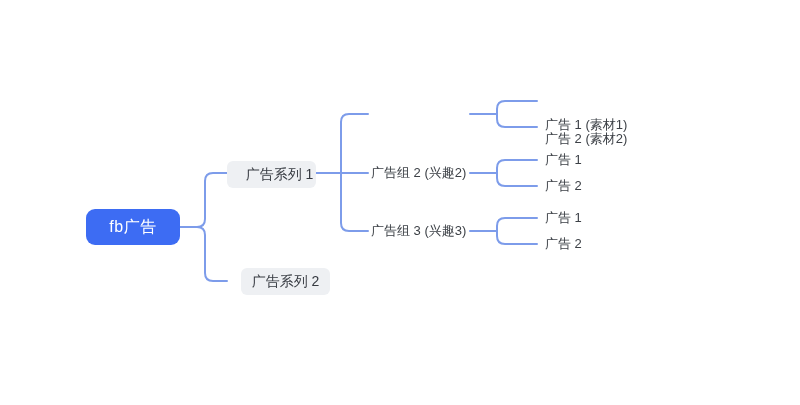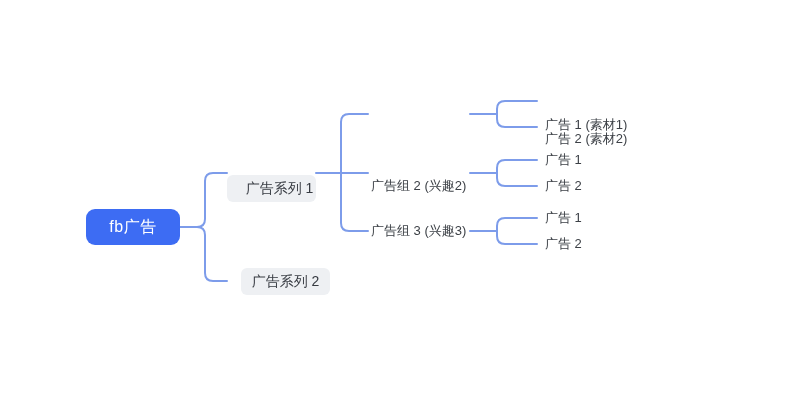--- a/index.html
+++ b/index.html
@@ -49,31 +49,31 @@
   }
   .node.series {
     left: 227px;
     width: 89px;
     height: 27px;
     background: var(--node-bg, #eef0f3);
     color: var(--node-text, #363a41);
     border-radius: 6px;
     font-size: 14px;
   }
-  .node.series.s1 { top: 175px; padding-left: 16px; }
+  .node.series.s1 { top: 161px; padding-left: 16px; }
   .node.series.s2 { top: 268px; margin-left: 14px; }
   .node.group {
     left: 371px;
     height: 18px;
     color: var(--text, #3c4046);
     font-size: 13px;
     justify-content: flex-start;
   }
   .node.group.g1 { top: 105px; }
-  .node.group.g2 { top: 164px; margin-top: 13px; }
+  .node.group.g2 { top: 164px; }
   .node.group.g3 { top: 222px; }
   .node.ad {
     left: 545px;
     height: 18px;
     color: var(--text, #3c4046);
     font-size: 13px;
     justify-content: flex-start;
   }
   .node.ad.a11 { top: 92px; margin-top: 24px; }
   .node.ad.a12 { top: 130px; }

